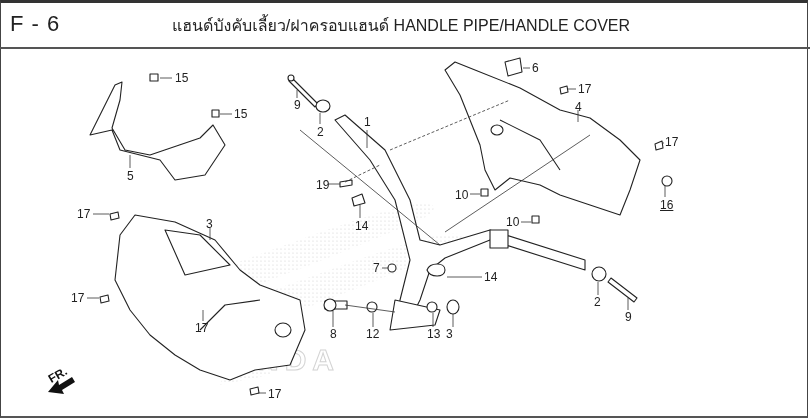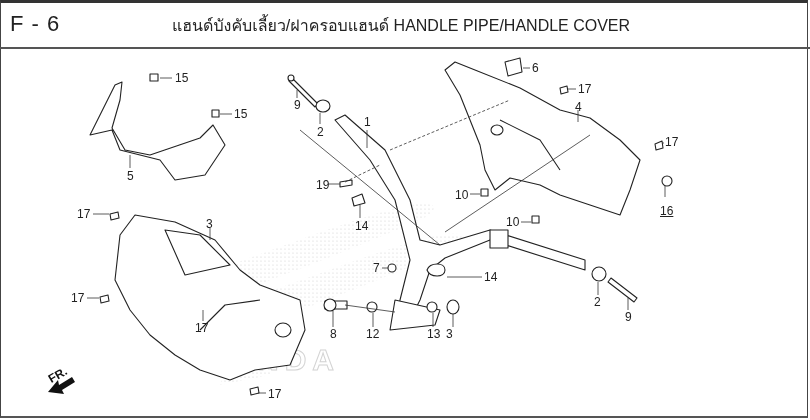--- a/index.html
+++ b/index.html
@@ -131,21 +131,21 @@
   <span class="lbl" style="left:127px;top:121px;">5</span>
   <span class="lbl" style="left:294px;top:50px;">9</span>
   <span class="lbl" style="left:317px;top:77px;">2</span>
   <span class="lbl" style="left:364px;top:67px;">1</span>
   <span class="lbl" style="left:316px;top:130px;">19</span>
   <span class="lbl" style="left:355px;top:171px;">14</span>
   <span class="lbl" style="left:532px;top:13px;">6</span>
   <span class="lbl" style="left:578px;top:34px;">17</span>
   <span class="lbl" style="left:575px;top:52px;">4</span>
   <span class="lbl" style="left:665px;top:87px;">17</span>
-  <span class="lbl" style="left:660px;top:156px;text-decoration:underline;">16</span>
+  <span class="lbl" style="left:660px;top:150px;text-decoration:underline;">16</span>
   <span class="lbl" style="left:455px;top:140px;">10</span>
   <span class="lbl" style="left:506px;top:167px;">10</span>
   <span class="lbl" style="left:373px;top:213px;">7</span>
   <span class="lbl" style="left:484px;top:222px;">14</span>
   <span class="lbl" style="left:594px;top:247px;">2</span>
   <span class="lbl" style="left:625px;top:262px;">9</span>
   <span class="lbl" style="left:330px;top:279px;">8</span>
   <span class="lbl" style="left:366px;top:279px;">12</span>
   <span class="lbl" style="left:427px;top:279px;">13</span>
   <span class="lbl" style="left:446px;top:279px;">3</span>

